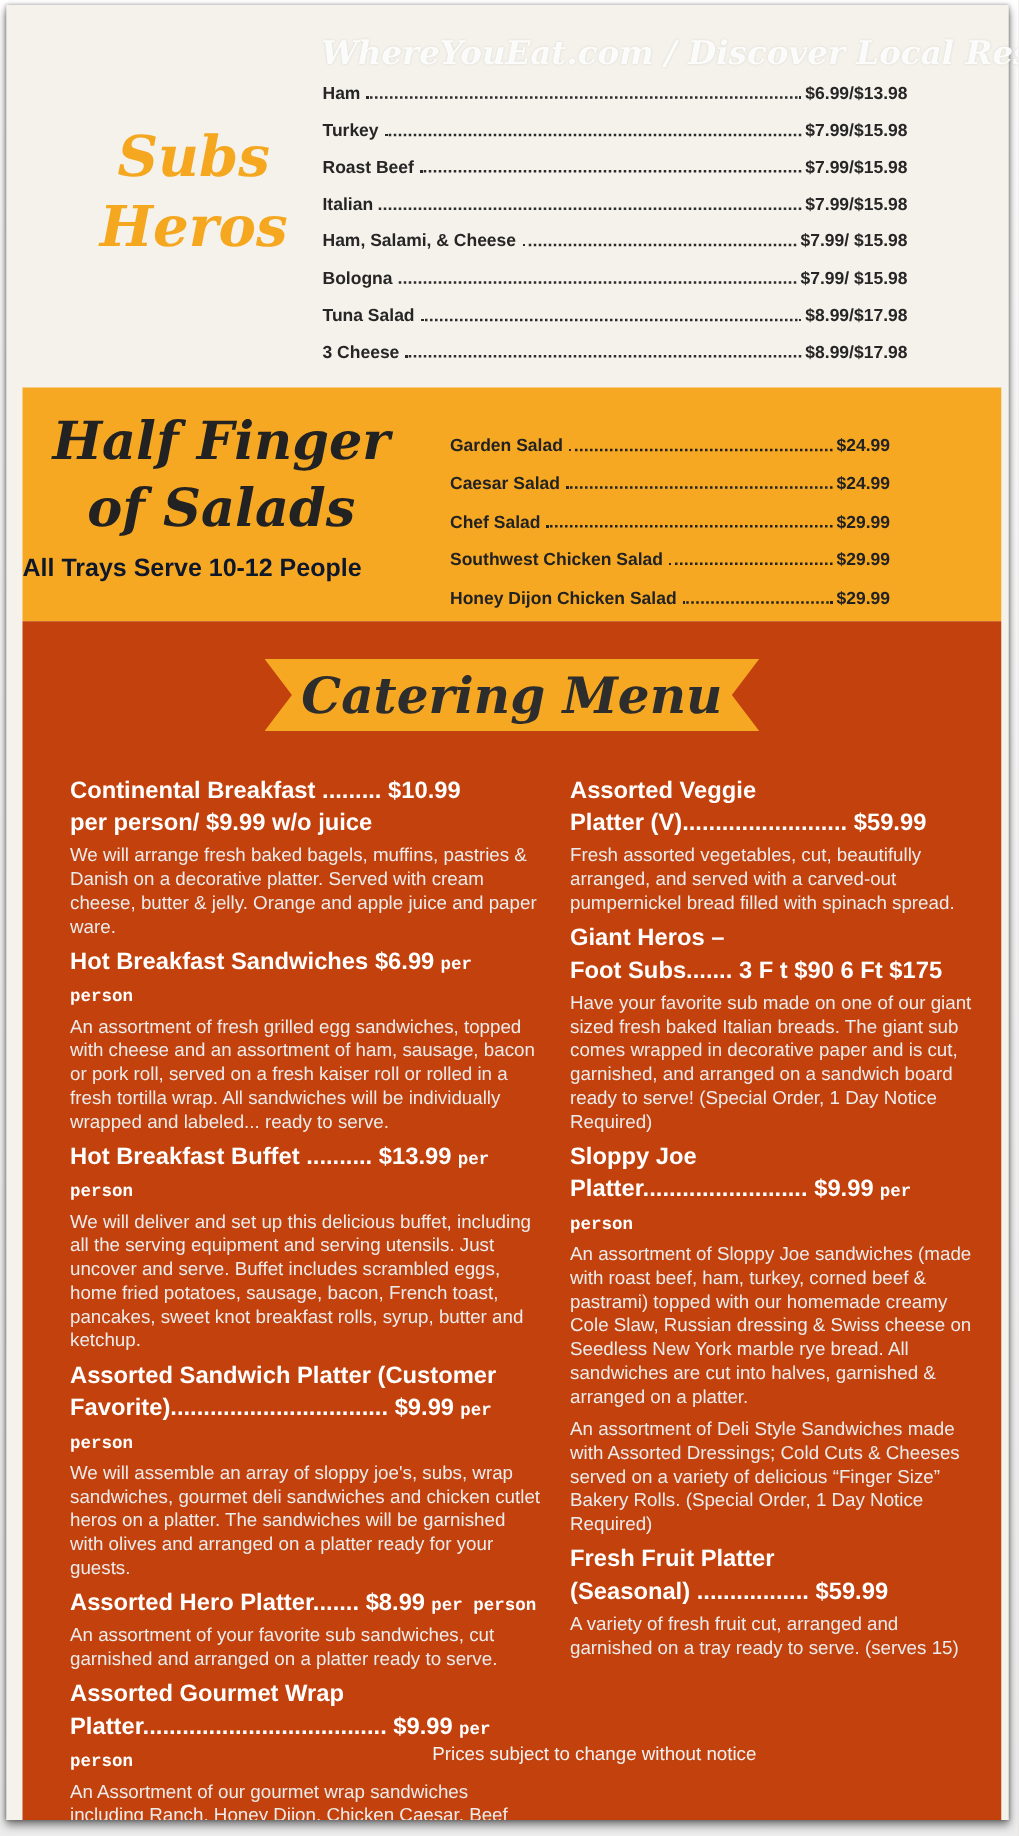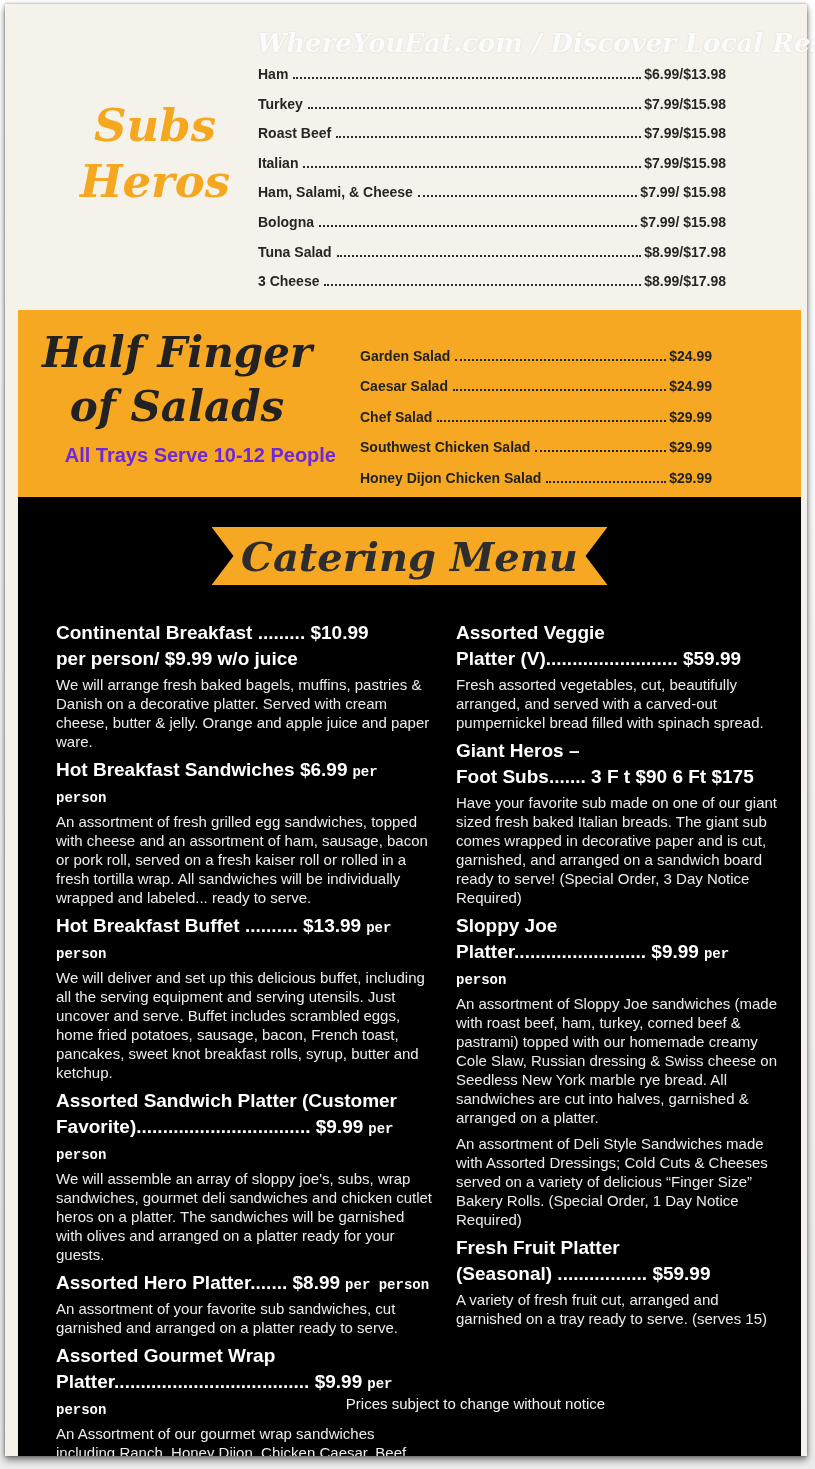--- a/index.html
+++ b/index.html
@@ -24,28 +24,28 @@
   .ch-list { position:absolute; left:253px; top:60px; width:468px; }
   .row { display:flex; align-items:baseline; margin-bottom:8.6px;
          font-size:14px; font-weight:bold; color:#262626; line-height:21px;text-align:center; }
   .leader { flex:1; border-bottom:2.5px dotted #2b2b2b; margin:0 3px 3px 5px; }
   .prc { white-space:nowrap; }
 
   
   .salads { position:relative; height:187px; flex:none; margin:0 6px 0 13px; background:#F7A823; }
   .ht-title { position:absolute; left:0; top:16px; width:318px; text-align:center;
               font-size:42px; line-height:54px; color:#222; }
-  .ht-sub { position:absolute; left:0; top:134px; width:318px; text-align:right;
-            font-size:20px; font-weight:bold; color:#6d28d9; }
+  .ht-sub { position:absolute; left:0; top:134px; width:318px; text-align:left;
+            font-size:20px; font-weight:bold; color:#0f172a; }
   .salad-list { position:absolute; left:342px; top:36px; width:352px; }
   .salad-list .row { color:#222222; margin-bottom:9.4px; }
   .salad-list .leader { border-color:#222; }
 
   
-  .catering { position:relative; flex:1; margin:0 6px 0 13px; background:#000000; overflow:hidden; }
+  .catering { position:relative; flex:1; margin:0 6px 0 13px; background:#c2410c; overflow:hidden; }
   .banner { width:396px; height:58px; margin:30px auto 0; background:#F7A823;
             display:flex; align-items:center; justify-content:center;
             clip-path:polygon(0 0, 100% 0, calc(100% - 22px) 50%, 100% 100%, 0 100%, 22px 50%); }
   .banner .script { font-size:40px; color:#2d2d2d; }
   .columns { display:flex; padding:36px 14px 0 38px; gap:22px; }
   .col-left { width:378px; flex:none; }
   .col-right { flex:1; min-width:0; }
   .item { margin-bottom:7px; }
   .item h3 { margin:0; font-size:19px; line-height:24px; font-weight:bold; color:#ffffff; }
   .hline { display:block; }
@@ -200,21 +200,21 @@
               <span class="hline"><span>Assorted Veggie</span><span class="per"></span></span>
               <span class="hline"><span>Platter (V)......................... $59.99</span><span class="per"></span></span>
             </h3>
             <p>Fresh assorted vegetables, cut, beautifully arranged, and served with a carved-out pumpernickel bread filled with spinach spread.</p>
           </div>
           <div class="item">
             <h3>
               <span class="hline"><span>Giant Heros –</span><span class="per"></span></span>
               <span class="hline"><span>Foot Subs....... 3  F t $90 6 Ft $175</span><span class="per"></span></span>
             </h3>
-            <p>Have your favorite sub made on one of our giant sized fresh baked Italian breads. The giant sub comes wrapped in decorative paper and is cut, garnished, and arranged on a sandwich board ready to serve! (Special Order, 3 Day Notice Required)</p>
+            <p>Have your favorite sub made on one of our giant sized fresh baked Italian breads. The giant sub comes wrapped in decorative paper and is cut, garnished, and arranged on a sandwich board ready to serve! (Special Order, 1 Day Notice Required)</p>
           </div>
           <div class="item">
             <h3>
               <span class="hline"><span>Sloppy Joe</span><span class="per"></span></span>
               <span class="hline"><span>Platter......................... $9.99</span><span class="per">per person</span></span>
             </h3>
             <p>An assortment of Sloppy Joe sandwiches (made with roast beef, ham, turkey, corned beef &amp; pastrami) topped with our homemade creamy Cole Slaw, Russian dressing &amp; Swiss cheese on Seedless New York marble rye bread. All sandwiches are cut into halves, garnished &amp; arranged on a platter.</p>
           </div>
           <div class="item">
             <p>An assortment of Deli Style Sandwiches made with Assorted Dressings; Cold Cuts &amp; Cheeses served on a variety of delicious “Finger Size” Bakery Rolls. (Special Order, 1 Day Notice Required)</p>

